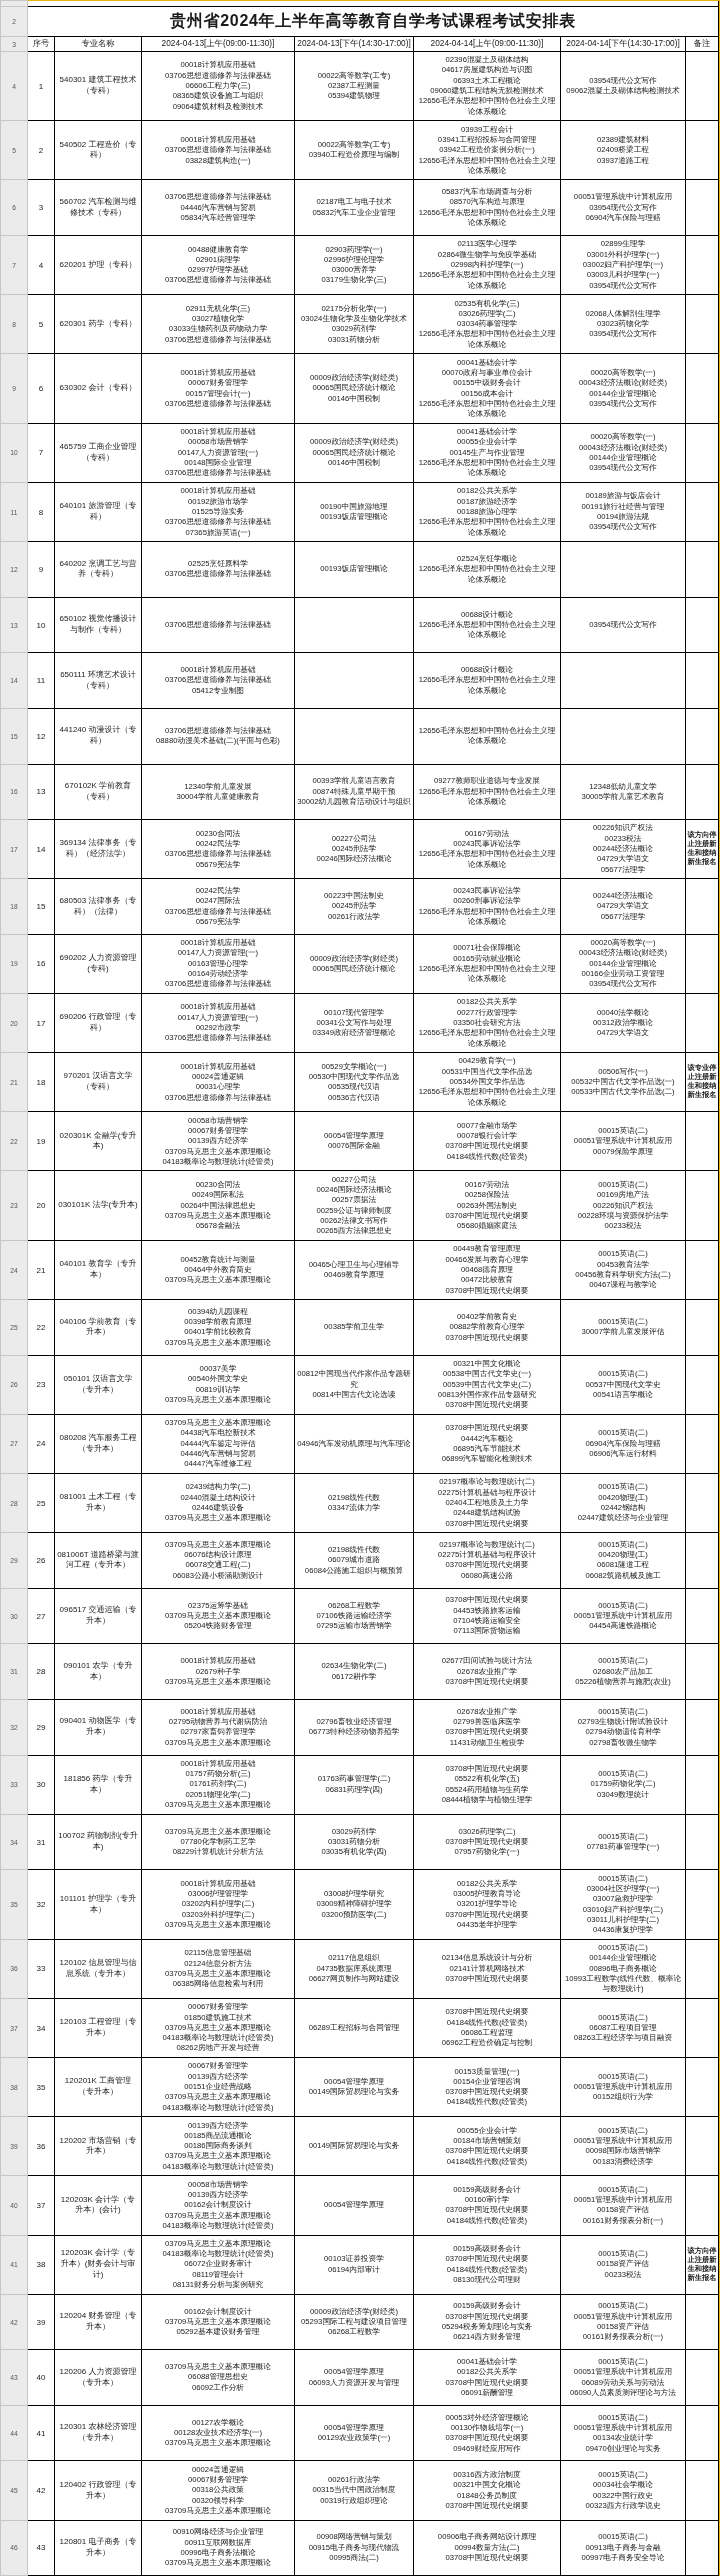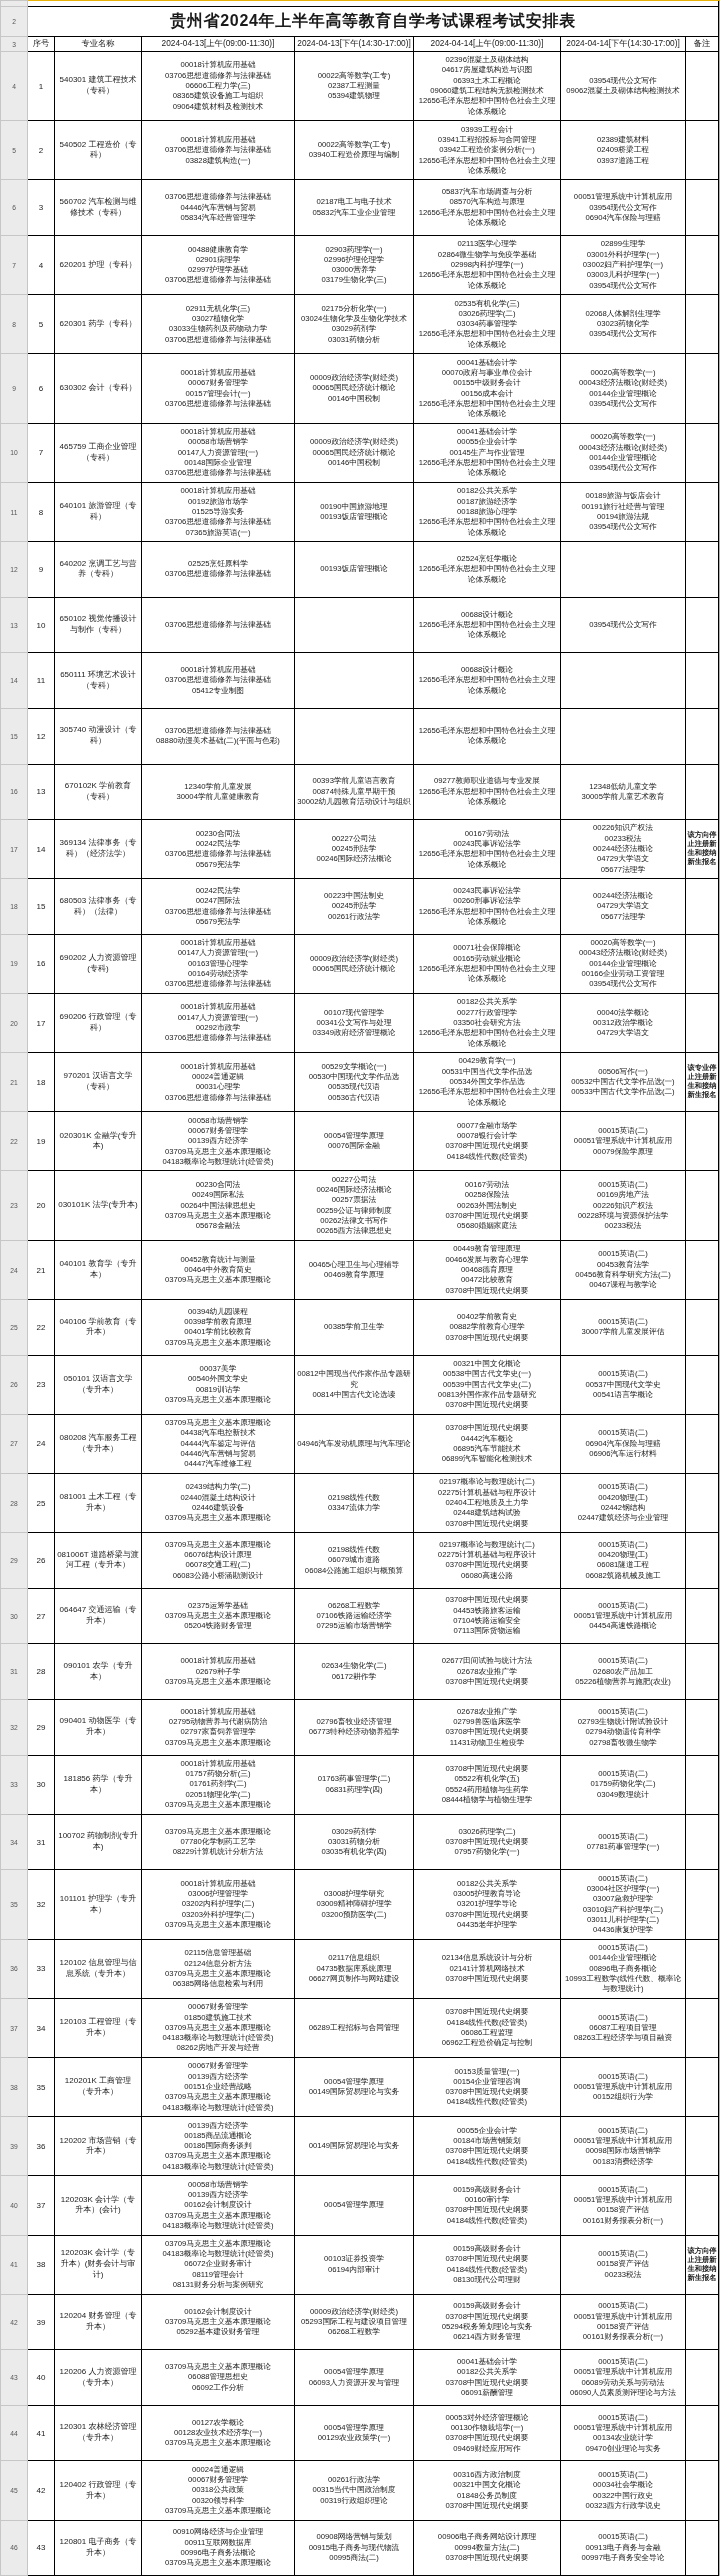--- a/index.html
+++ b/index.html
@@ -332,21 +332,21 @@
           <td class="cell courses">
             <div class="course-line">00688设计概论</div>
             <div class="course-line">12656毛泽东思想和中国特色社会主义理论体系概论</div>
           </td>
           <td class="cell courses"></td>
           <td class="cell note"></td>
         </tr>
         <tr class="data-row">
           <td class="gutter">15</td>
           <td class="cell seq">12</td>
-          <td class="cell major">305740 动漫设计（专科）</td>
+          <td class="cell major">441240 动漫设计（专科）</td>
           <td class="cell courses">
             <div class="course-line">03706思想道德修养与法律基础</div>
             <div class="course-line">08880动漫美术基础(二)(平面与色彩)</div>
           </td>
           <td class="cell courses"></td>
           <td class="cell courses">
             <div class="course-line">12656毛泽东思想和中国特色社会主义理论体系概论</div>
           </td>
           <td class="cell courses"></td>
           <td class="cell note"></td>
@@ -740,21 +740,21 @@
             <div class="course-line">00015英语(二)</div>
             <div class="course-line">00420物理(工)</div>
             <div class="course-line">06081隧道工程</div>
             <div class="course-line">06082筑路机械及施工</div>
           </td>
           <td class="cell note"></td>
         </tr>
         <tr class="data-row">
           <td class="gutter">30</td>
           <td class="cell seq">27</td>
-          <td class="cell major">064647 交通运输（专升本）</td>
+          <td class="cell major">096517 交通运输（专升本）</td>
           <td class="cell courses">
             <div class="course-line">02375运筹学基础</div>
             <div class="course-line">03709马克思主义基本原理概论</div>
             <div class="course-line">05204铁路财务管理</div>
           </td>
           <td class="cell courses">
             <div class="course-line">06268工程数学</div>
             <div class="course-line">07106铁路运输经济学</div>
             <div class="course-line">07295运输市场营销学</div>
           </td>

